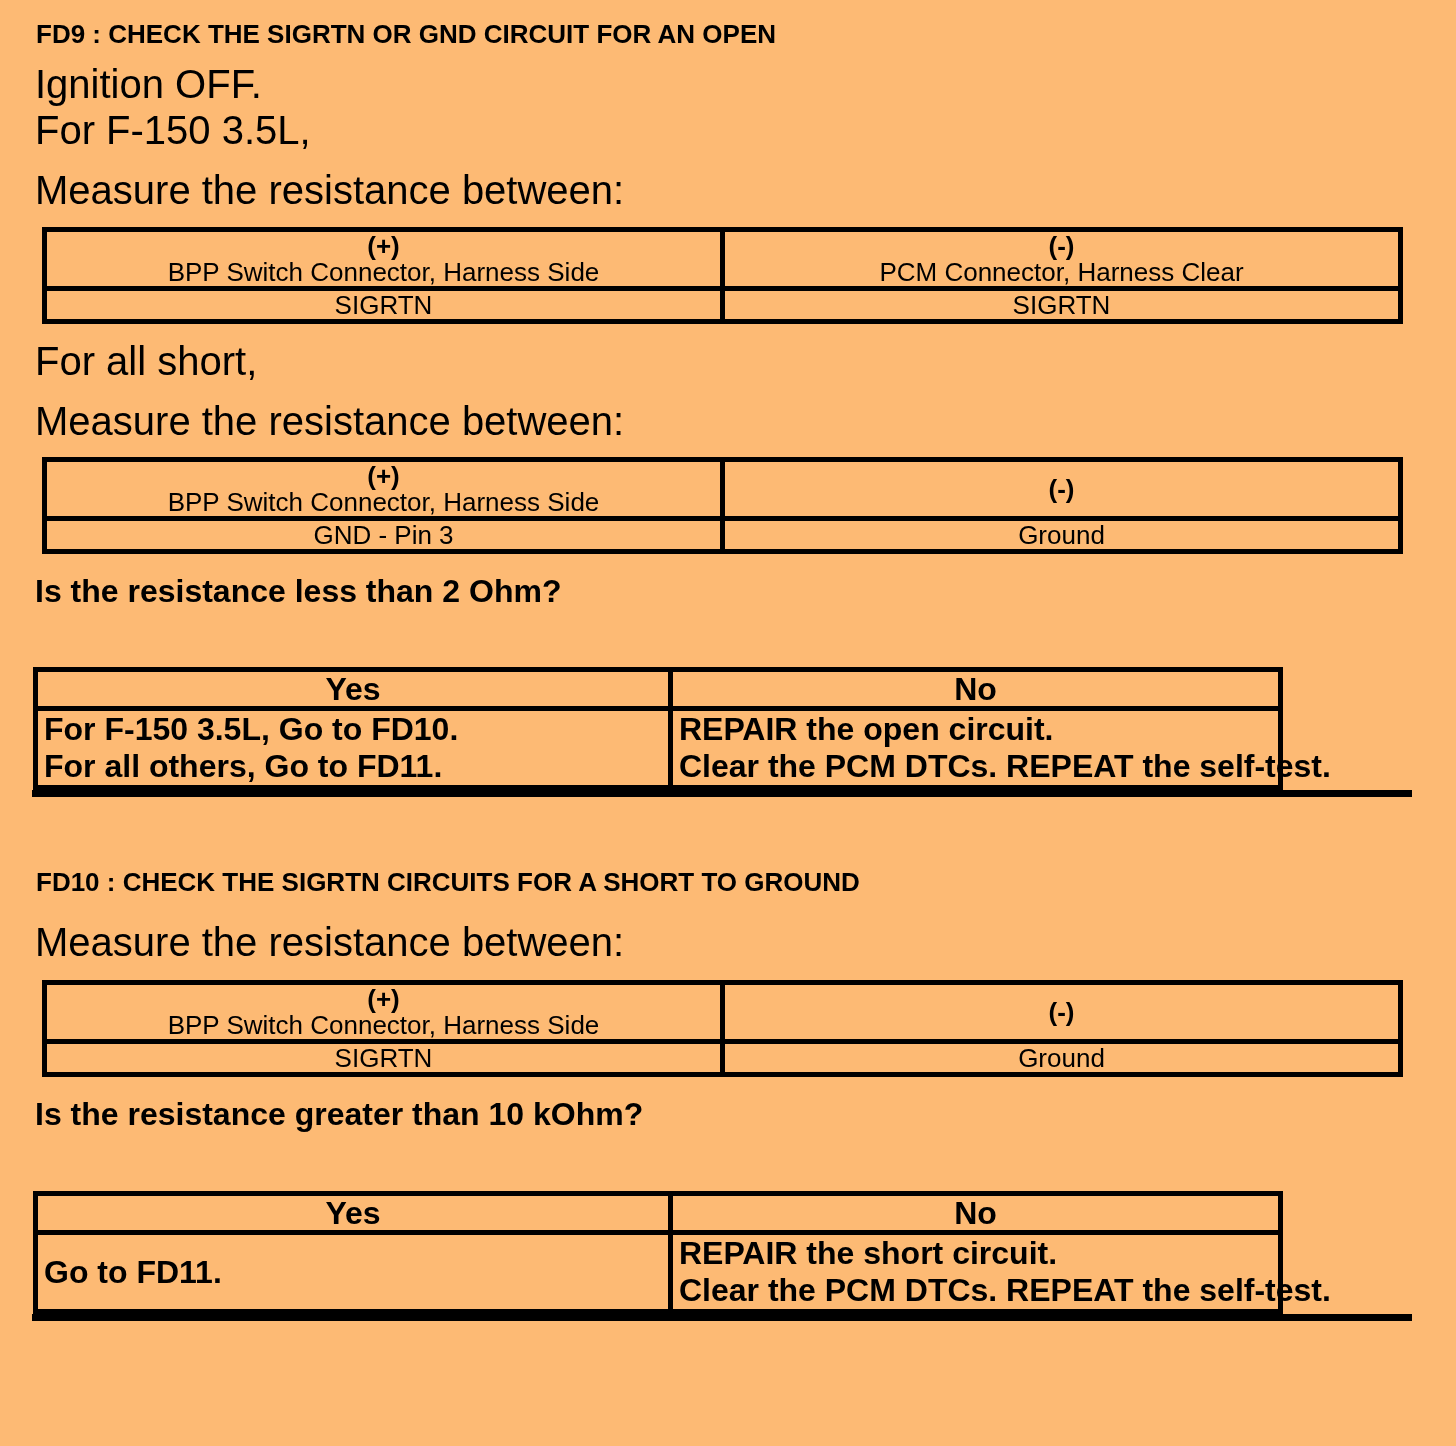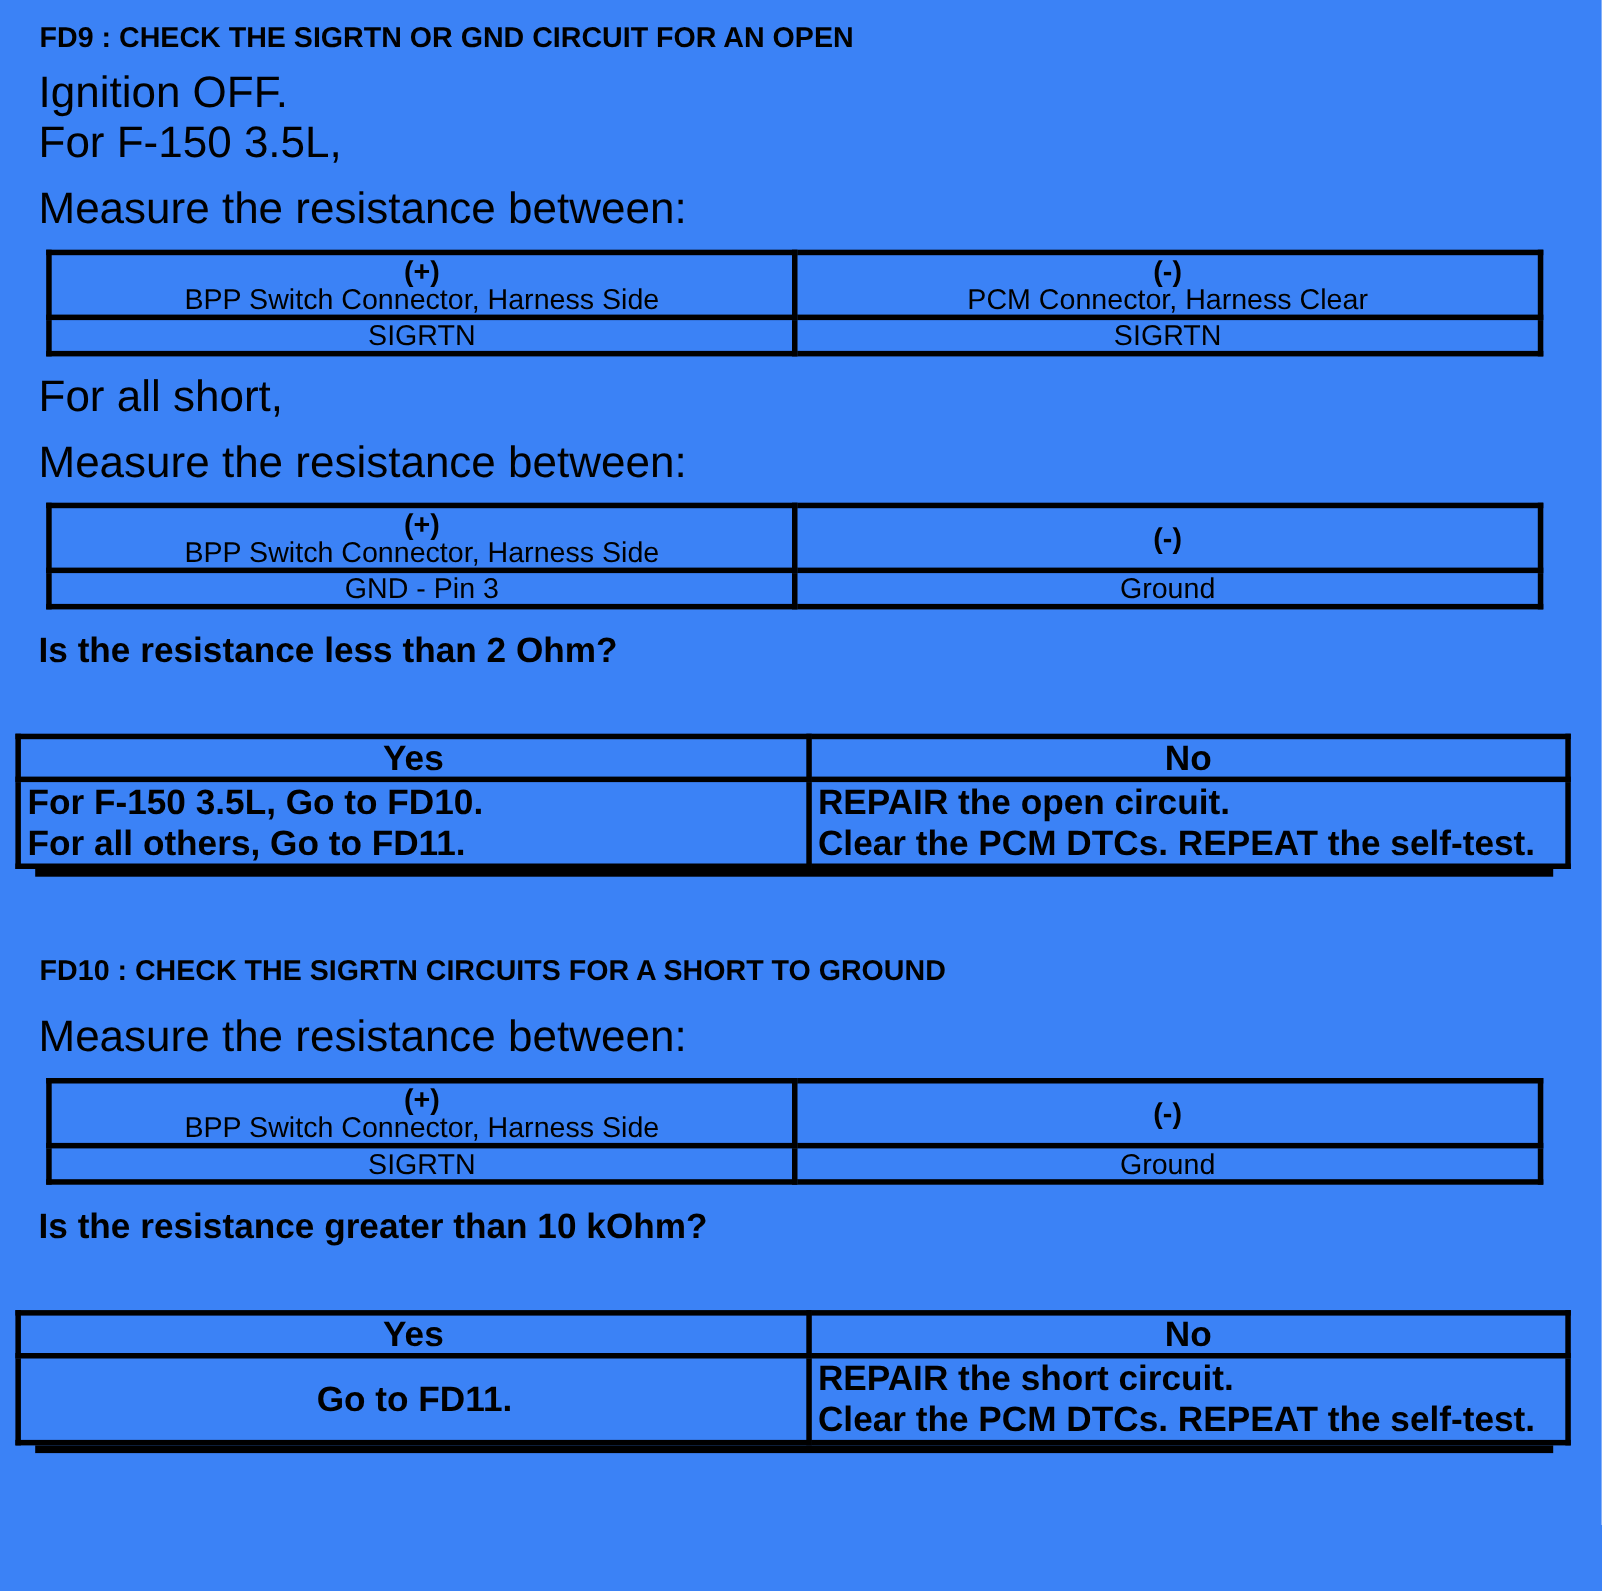--- a/index.html
+++ b/index.html
@@ -8,21 +8,21 @@
     width: 1456px;
     height: 1446px;
     background: #ffffff;
     color: #000000;
     font-family: "Liberation Sans", "DejaVu Sans", sans-serif;
   }
   .page {
     width: 1456px;
     height: 1446px;
     overflow: hidden; 
-    background: #3b82f6;
+    background: #fdba74;
   }
 
   
   .step-title {
     font-size: 26px;
     font-weight: bold;
     line-height: 28px;
     margin: 0 0 0 36px;
     white-space: nowrap;
   }
@@ -56,40 +56,40 @@
     padding: 1px 2px;
   }
   .m-header-row td { height: 54px; vertical-align: top; padding-top: 3px; }
   .m-data-row td { height: 28px; }
   .m-sign { font-weight: bold; }
 
   
   table.yn-table {
     border-collapse: collapse;
     table-layout: fixed;
-    width: 1414px;
-    margin-left: 14px;
+    width: 1250px;
+    margin-left: 33px;
   }
   table.yn-table col.yn-col-yes { width: 51%; }
   table.yn-table col.yn-col-no  { width: 49%; }
   table.yn-table th, table.yn-table td {
     border: 5px solid #000;
     font-size: 32px;
     vertical-align: middle;
   }
   .yn-header-row th {
     height: 36px;
     font-weight: bold;
     text-align: center;
     line-height: 34px;
     padding: 0;
   }
   .yn-data-row td { height: 74px; line-height: 37px; padding: 0 4px 0 6px; }
   .yn-data-row td.align-left  { text-align: left; }
-  .yn-data-row td.align-center { text-align: center; }
+  .yn-data-row td.align-center { }
   .yn-line { white-space: nowrap; font-weight: bold; }
 
   
   hr.rule {
     border: none;
     background: #000000;
     height: 7px;
     width: 1380px;
     margin: 0 0 0 32px;
   }

